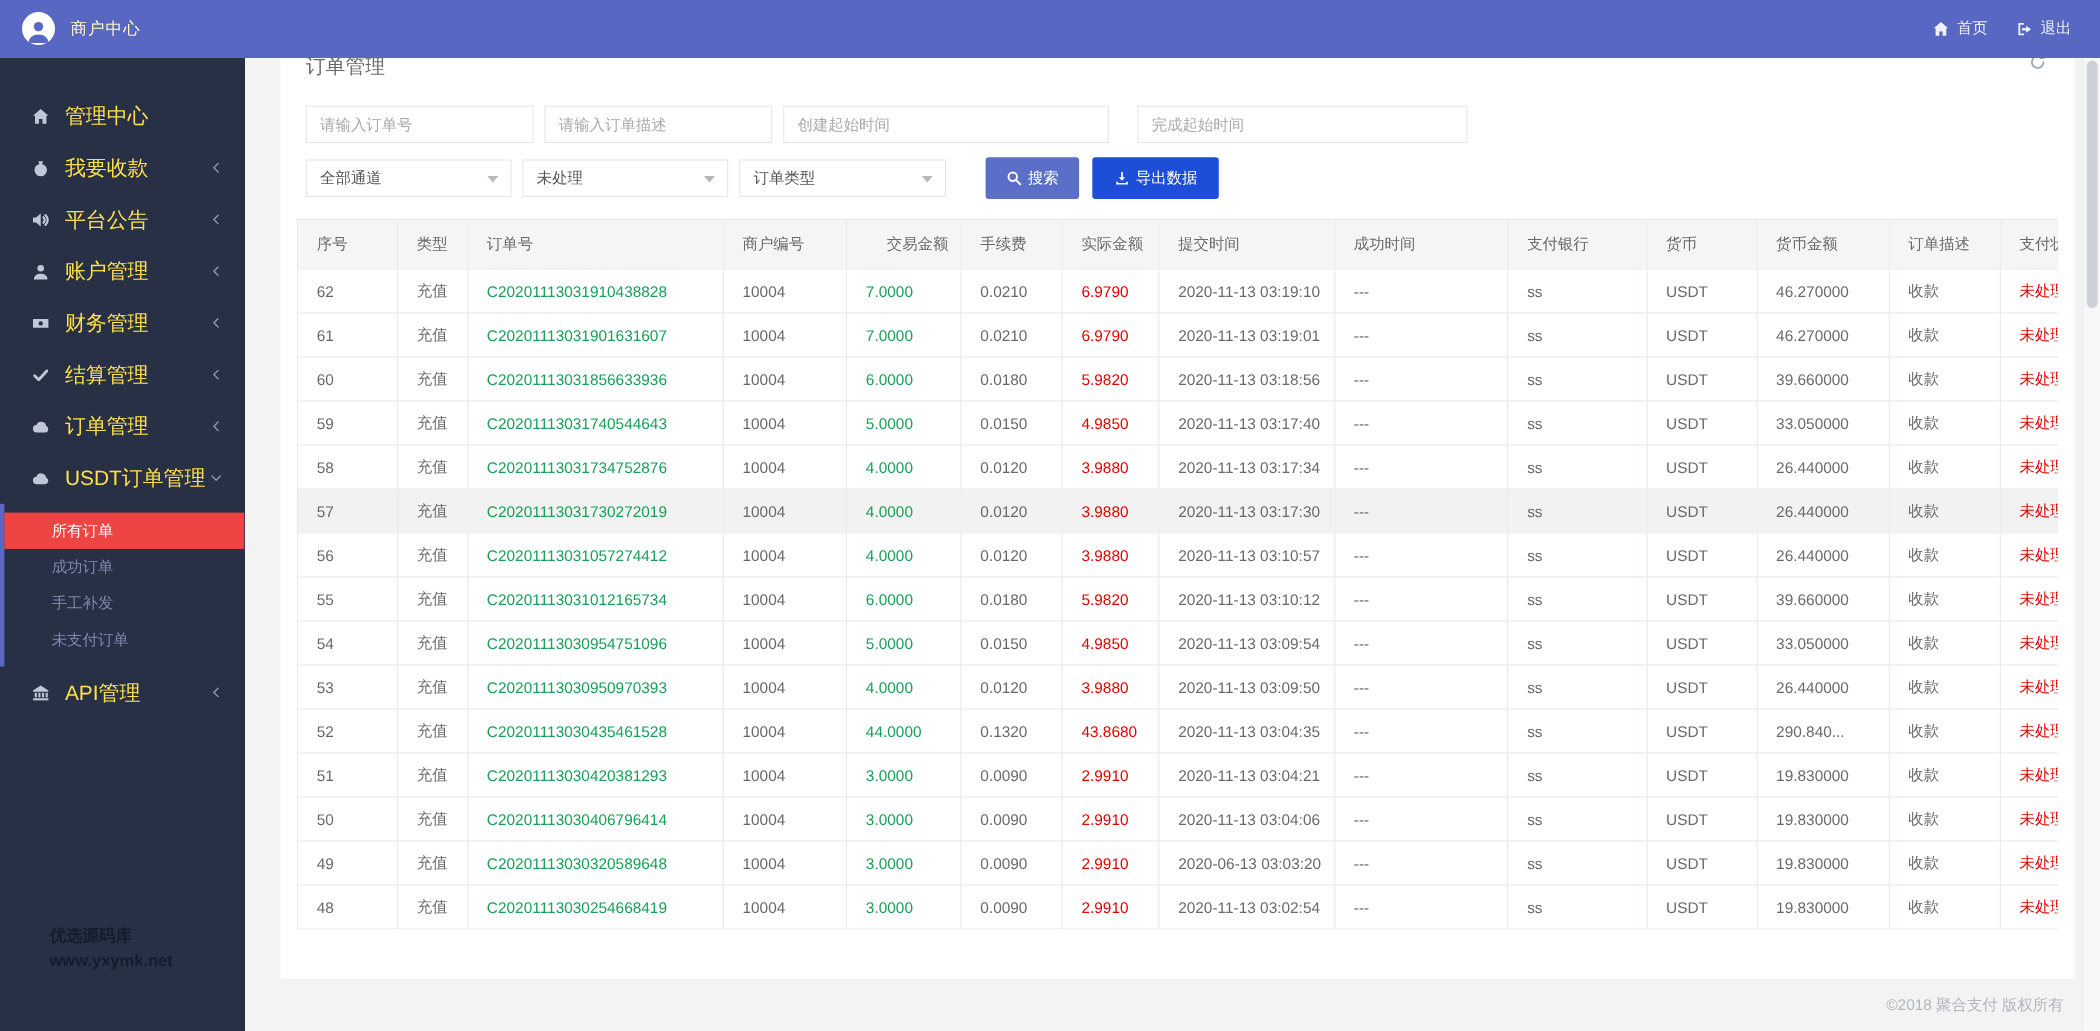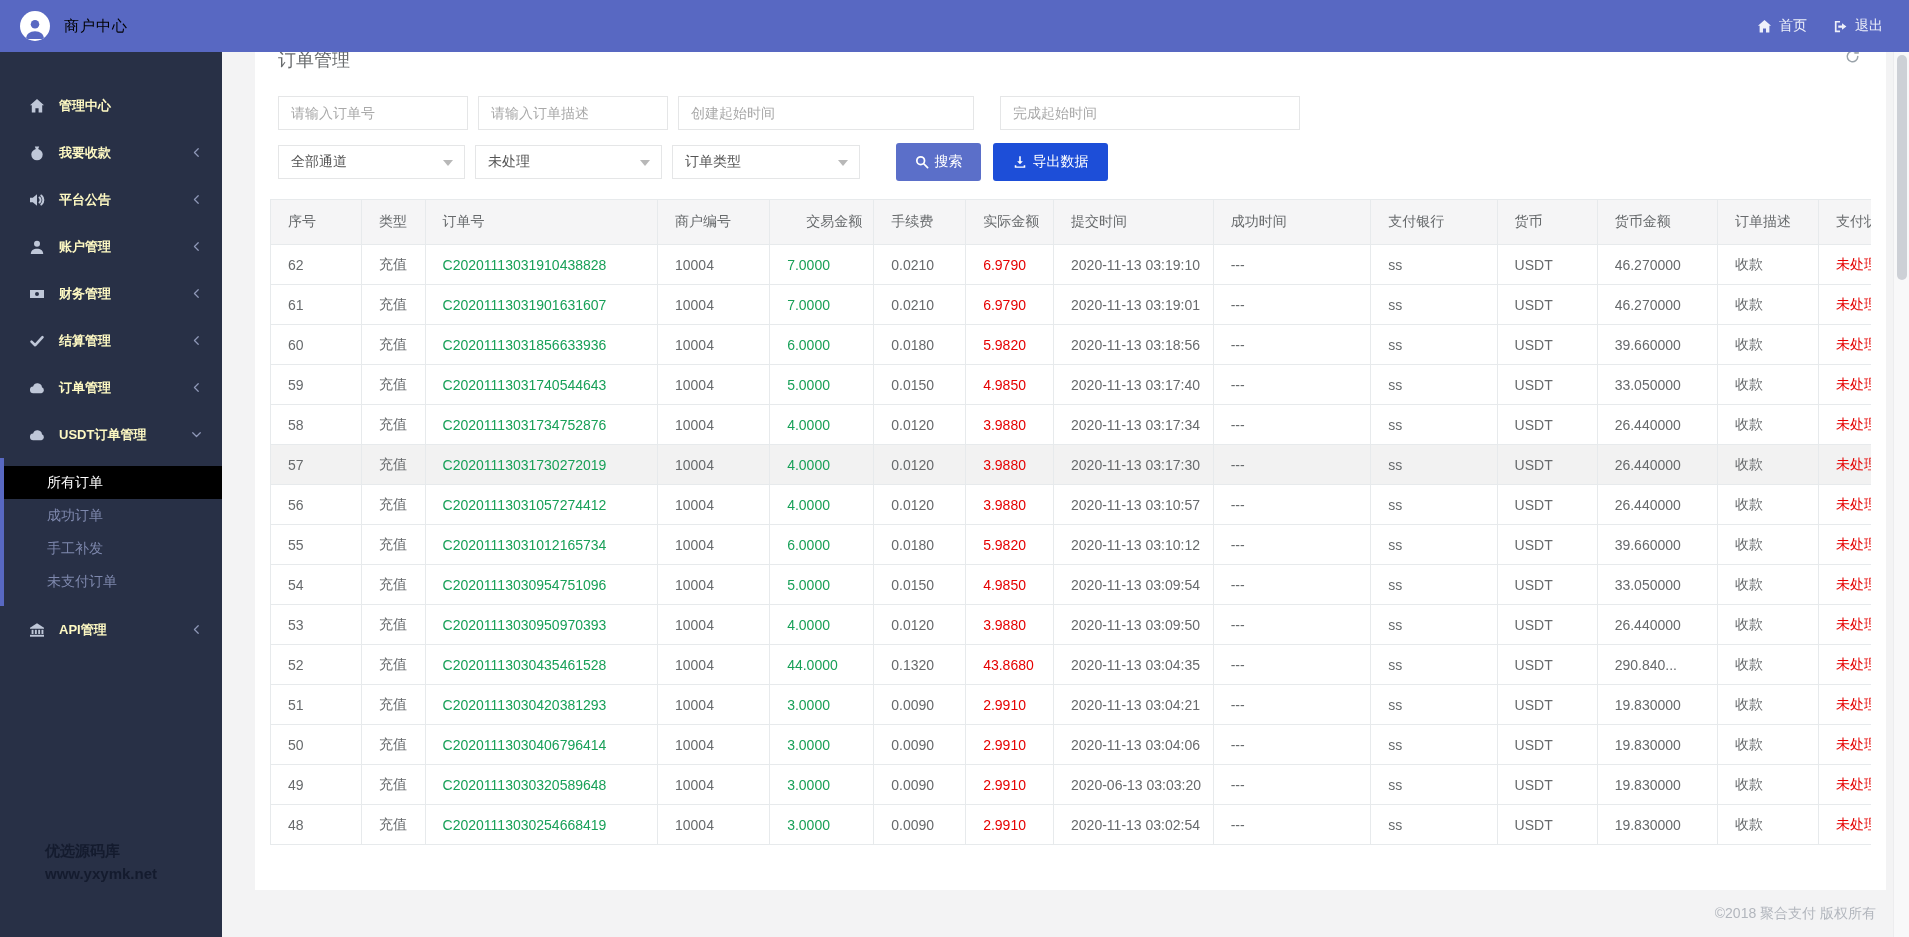--- a/index.html
+++ b/index.html
@@ -6,57 +6,57 @@
   html,body { width:1909px; height:937px; overflow:hidden;
     font-family:"Liberation Sans","DejaVu Sans",sans-serif; background:#f3f3f4; color:#676a6c; }
   a { text-decoration:none; cursor:pointer; }
 
   
   .topbar { position:fixed; top:0; left:0; width:1909px; height:52px; background:#5868c2;
     display:flex; align-items:center; z-index:30; }
   .brand-avatar { width:30px; height:30px; border-radius:50%; background:#fff; margin-left:20px;
     display:flex; align-items:center; justify-content:center; overflow:hidden; }
   .brand-avatar svg { width:22px; height:22px; fill:#5868c2; margin-top:4px; }
-  .brand-title { color:#000000; font-size:15px; margin-left:14px; letter-spacing:1px; }
+  .brand-title { color:#fef9c3; font-size:15px; margin-left:14px; letter-spacing:1px; }
   .topbar .spacer { flex:1; }
   .top-link { display:flex; align-items:center; color:#eef0fa; font-size:14px; margin-right:26px; }
   .top-link svg { width:15px; height:15px; fill:#eef0fa; margin-right:7px; }
 
   
   .sidebar { position:fixed; left:0; top:52px; bottom:0; width:222px; background:#283046; z-index:20; }
   .sidebar ul { list-style:none; }
   #sidebar-menu { padding-top:30px; }
-  .nav-link { height:47px; display:flex; align-items:center; padding-left:28px; color:#fef9c3; font-size:13px;font-weight:bold; }
+  .nav-link { height:47px; display:flex; align-items:center; padding-left:28px; color:#fde047; font-size:19px; }
   .nav-icon { width:18px; height:16px; margin-right:13px; display:inline-flex; align-items:center; justify-content:center; }
   .nav-icon svg { width:16px; height:16px; fill:#bfc7d8; }
   .nav-icon svg .stroke { fill:none; stroke:#bfc7d8; stroke-width:2; stroke-linecap:round; stroke-linejoin:round; }
   .chev { margin-left:auto; margin-right:20px; display:inline-flex; }
   .chev svg { width:11px; height:11px; }
   .chev svg polyline { fill:none; stroke:#8f98b8; stroke-width:1.8; stroke-linecap:round; stroke-linejoin:round; }
   .submenu { border-left:4px solid #5868c2; padding:8px 0; }
   .submenu-link { display:flex; align-items:center; height:33px; padding-left:43px; font-size:14px; color:#7e88ad; }
-  .submenu-link.active { color:#ffffff; background:#000000; }
+  .submenu-link.active { color:#ffffff; background:#ef4444; }
   .watermark { position:absolute; left:45px; bottom:52px; color:#141b2e; font-weight:bold;
     font-size:15px; line-height:23px; }
 
   
   .main { margin-left:222px; padding:26px 23px 0 33px; }
   .card { background:#fff; position:relative; padding:18px 15px 0 15px; min-height:864px; }
   .page-title { font-size:18px; color:#676a6c; margin-left:8px; margin-top:4px; font-weight:normal; }
   .refresh-btn { position:absolute; top:22px; right:24px; width:18px; height:18px; cursor:pointer; }
   .refresh-btn svg { width:17px; height:17px; }
   .refresh-btn path { fill:none; stroke:#9aa3aa; stroke-width:1.6; stroke-linecap:round; }
 
   .filters { margin:24px 8px 0 8px; }
   .filter-row { display:flex; align-items:center; }
   .filter-row + .filter-row { margin-top:13px; }
   .f-input { height:34px; border:1px solid #e5e6e7; background:#fff; padding:0 12px; font-size:14px;
     color:#555; outline:none; margin-right:10px; font-family:inherit; }
   .f-input::placeholder { color:#a9a9a9; }
-  .w-sm { width:190px; } .w-lg { width:296px; }
+  .w-sm { width:207px; } .w-lg { width:296px; }
   .in4 { margin-left:16px; width:300px; }
   .select { height:34px; border:1px solid #e5e6e7; background:#fff; margin-right:10px; position:relative;
     display:flex; align-items:center; padding:0 28px 0 12px; font-size:14px; color:#555; cursor:pointer; }
   .s1 { width:187px; } .s2 { width:187px; } .s3 { width:188px; }
   .caret { position:absolute; right:11px; top:14px; width:0; height:0;
     border-left:5px solid transparent; border-right:5px solid transparent; border-top:6px solid #b8b8b8; }
   .btn { height:38px; border:none; color:#fff; font-size:14px; display:inline-flex; align-items:center;
     justify-content:center; cursor:pointer; border-radius:3px; font-family:inherit; }
   .btn svg { margin-right:6px; }
   .btn-search { width:85px; background:#5b6fc9; margin-left:26px; }

